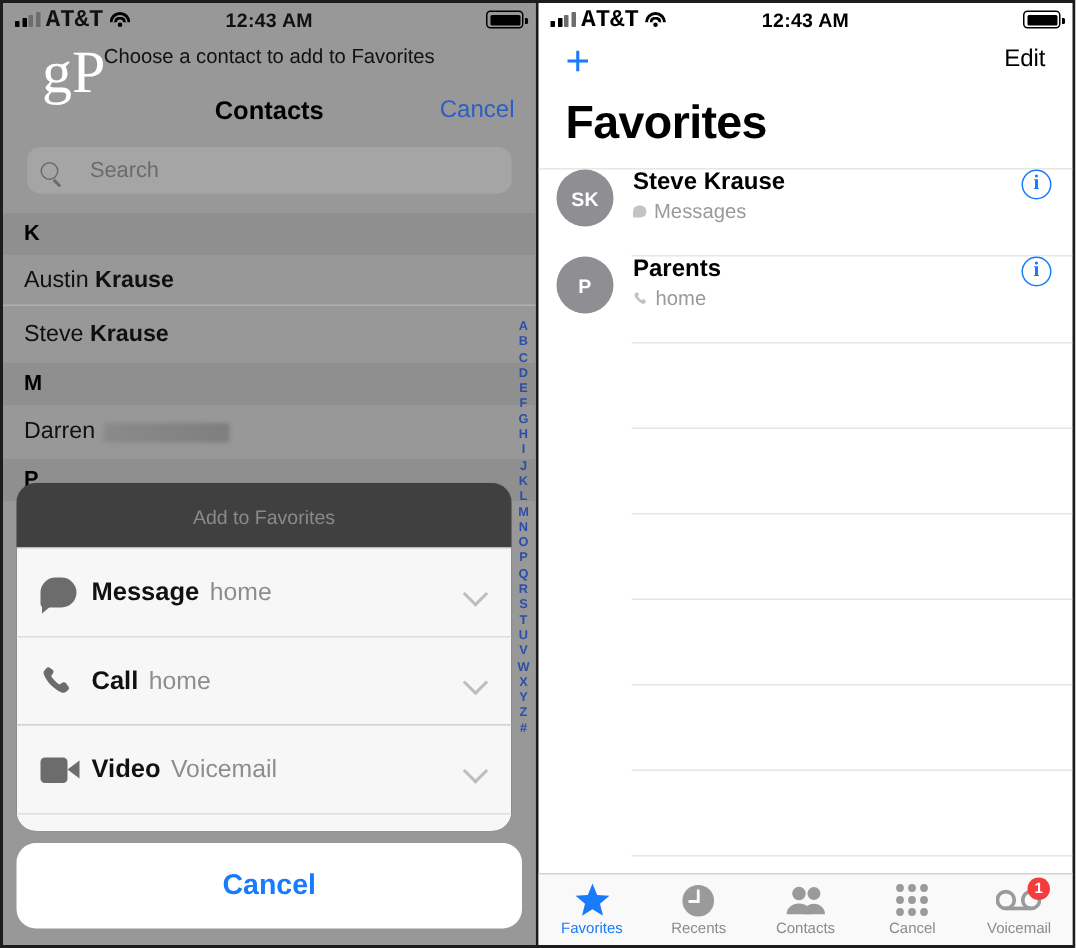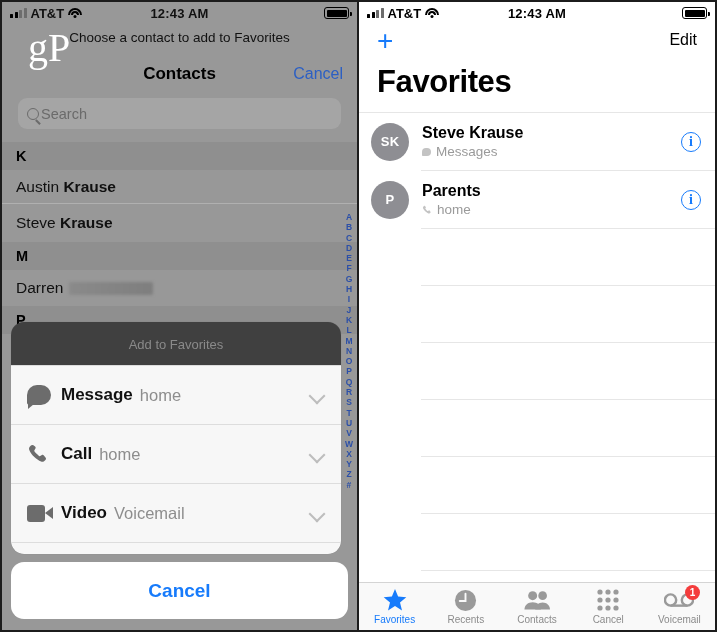--- a/index.html
+++ b/index.html
@@ -37,21 +37,21 @@
   .sb-center { position: absolute; left: 0; right: 0; text-align: center;
                font-size: 13px; font-weight: bold; letter-spacing: .2px; }
   .sb-right { margin-left: auto; display: flex; align-items: center; gap: 3px;
               position: relative; z-index: 2;}
   .bars { display: flex; align-items: flex-end; gap: 1.5px; height: 10px; }
   .bars i { display: block; width: 3px; background: #000; border-radius: .5px; }
   .bars i:nth-child(1){ height:4px; }
   .bars i:nth-child(2){ height:6px; }
   .bars i:nth-child(3){ height:8px; background:#6d6d6d; }
   .bars i:nth-child(4){ height:10px; background:#6d6d6d; }
-  .carrier { font-size: 13px; font-weight: bold; }
+  .carrier { font-size: 16px; font-weight: bold; font-family: Liberation Mono, monospace; }
   .wifi { display:inline-block; width: 14px; height: 11px; position: relative; }
   .wifi span { position:absolute; left:50%; transform:translateX(-50%);
                border: 2px solid #000; border-bottom:none;
                border-radius: 50% 50% 0 0 / 100% 100% 0 0; }
   .wifi .w1 { width:14px; height:7px; top:0; }
   .wifi .w2 { width:8px; height:4px; top:3px; }
   .wifi .w3 { width:3px; height:3px; top:7px; background:#000; border:none;
               border-radius:50%; }
   .battery { width: 25px; height: 12px; border: 1.5px solid #000;
              border-radius: 3px; padding: 1.5px; position: relative; }
@@ -73,21 +73,21 @@
   .nav-row {
     position: absolute; top: 62px; left: 0; right: 0; height: 24px;
   }
   .nav-title { position:absolute; left:0; right:0; text-align:center;
                font-size: 17px; font-weight: bold; color:#000; }
   .nav-cancel { position:absolute; right: 14px; top: 1px;
                 font-size: 16px; color: #2b5fc4; }
   .searchbar {
     position: absolute; top: 96px; left: 16px; right: 16px; height: 31px;
     background: #a5a5a5; border-radius: 9px;
-    display: flex; align-items: center; gap: 2px; padding: 0 9px;
+    display: flex; align-items: center; gap: 21px; padding: 0 9px;
     color: #6b6b6b; font-size: 14.5px;
   }
   .mag { width: 12px; height: 12px; border: 1.6px solid #6b6b6b;
          border-radius: 50%; position: relative; flex: none; }
   .mag::after { content:''; position:absolute; right:-4px; bottom:-2px;
                 width: 6px; height: 1.6px; background:#6b6b6b;
                 transform: rotate(45deg); transform-origin: left center;}
 
   
   .contacts-list { position: absolute; top: 140px; left: 0; right: 0; bottom: 0; }
@@ -160,21 +160,21 @@
   }
   .fav-topbar { position:absolute; top:26px; left:0; right:0; height:30px; }
   .plus-btn { position:absolute; left: 18px; top: 0;
               font-size: 28px; line-height: 26px; color:#177bfb; font-weight: 300; }
   .edit-btn { position:absolute; right: 18px; top: 3px;
               font-size: 16px; color:#000000; }
   .fav-title { position:absolute; top:62px; left:18px;
                font-size: 31px; font-weight: bold; color:#000;
                letter-spacing: -.4px; }
   .fav-list { position:absolute; top:110px; left:0; right:0; bottom:48px; }
-  .fav-row { height: 57px; display:flex; align-items:center; padding-left: 12px; }
+  .fav-row { height: 57px; display:flex; align-items:flex-start; padding-left: 12px; }
   .fav-row .avatar {
     width: 38px; height: 38px; border-radius: 50%; flex:none;
     background: #8e8e93; color:#fff; display:flex;
     align-items:center; justify-content:center;
     font-size: 13px; font-weight: bold; letter-spacing:.2px;
   }
   .fav-row .texts { margin-left: 13px; flex: 1; }
   .fav-row .name { font-size: 16px; font-weight: bold; color:#000; }
   .fav-row .meta { font-size: 13.5px; color:#9a9a9a; display:flex;
                    align-items:center; gap:5px; margin-top: 2px; }

